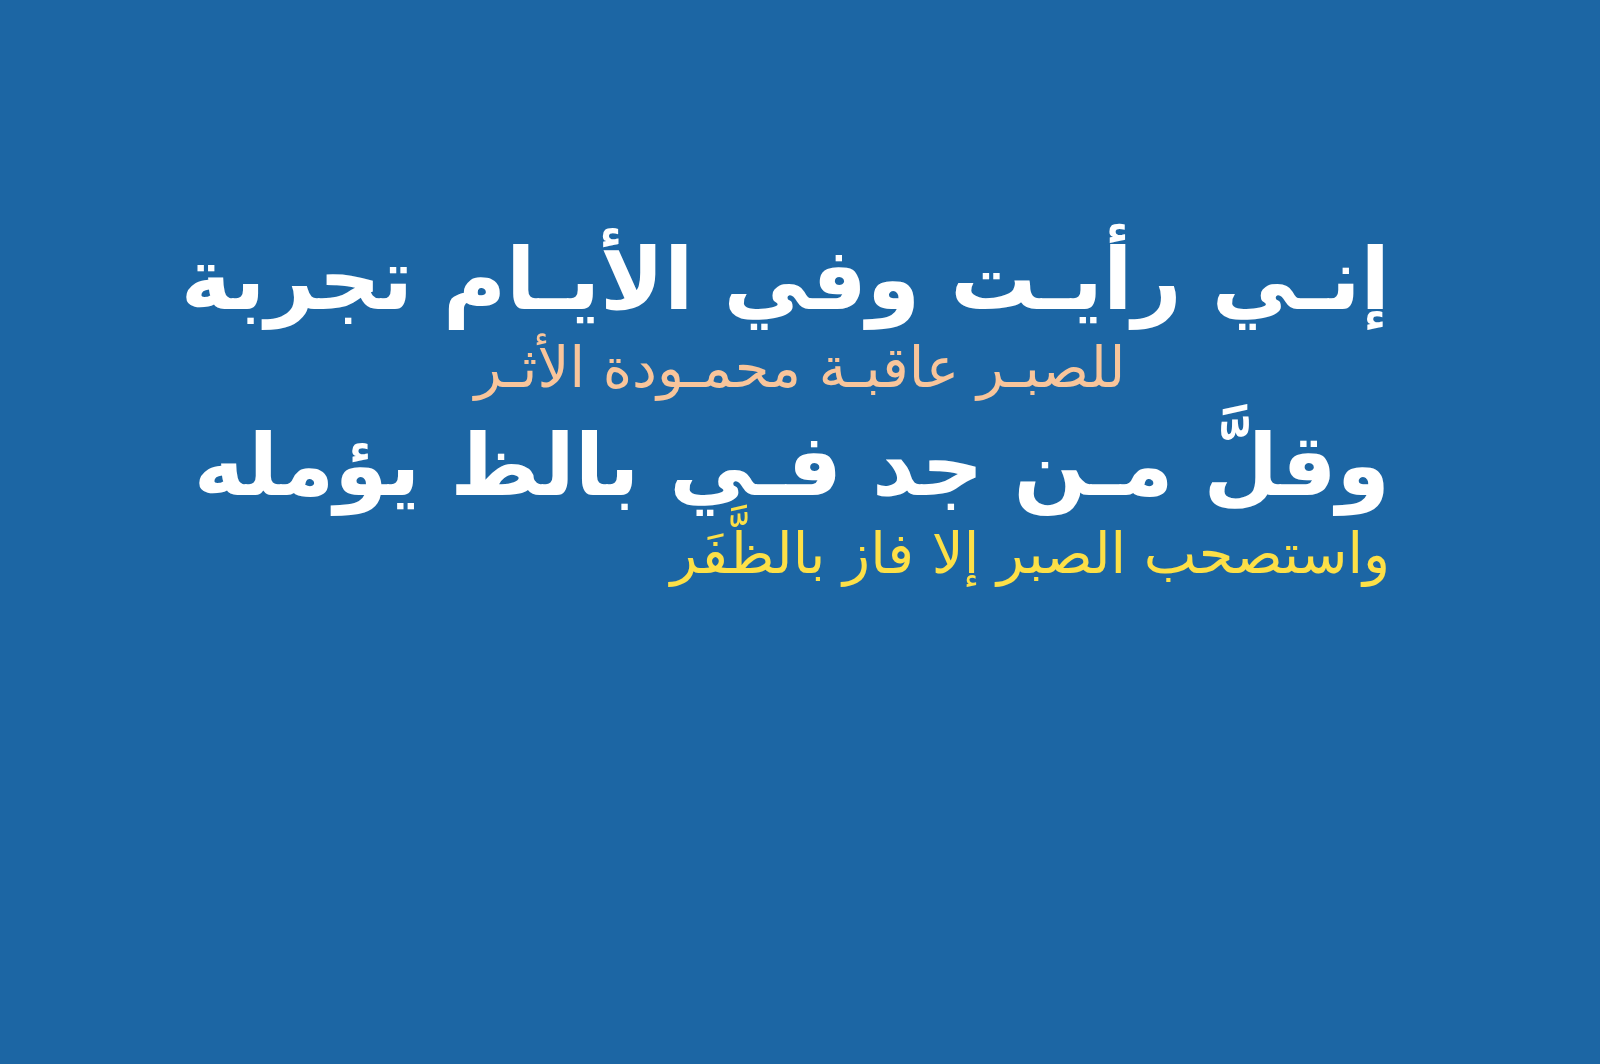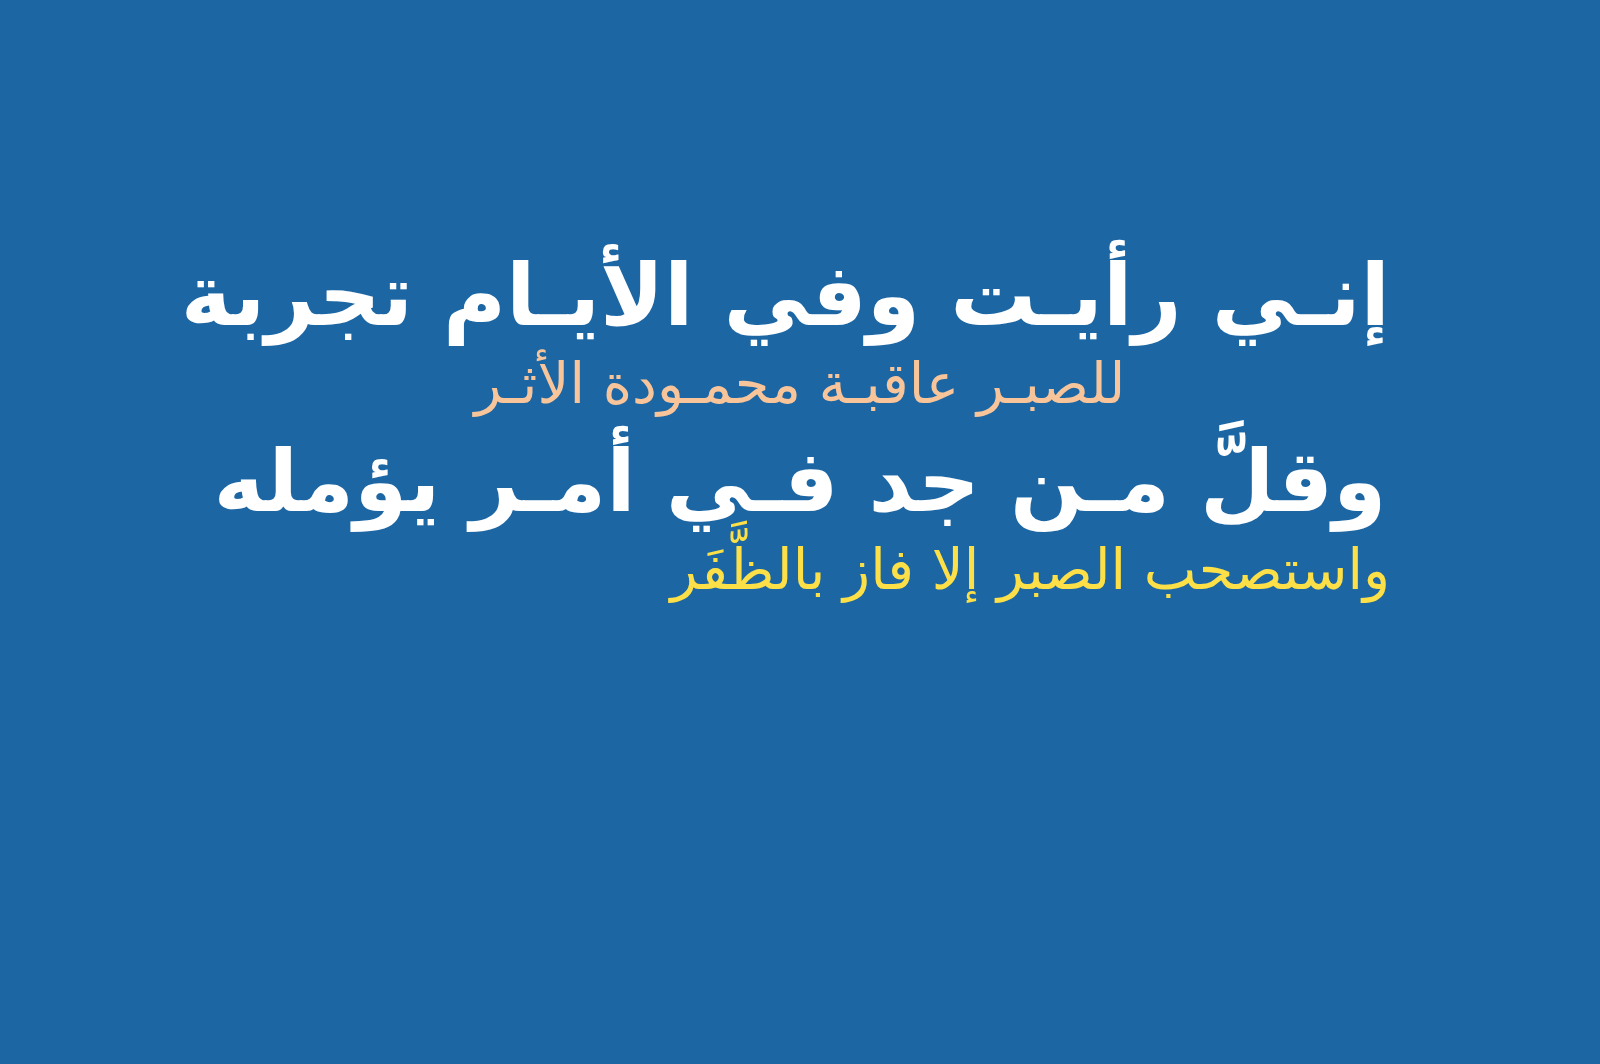--- a/index.html
+++ b/index.html
@@ -40,35 +40,35 @@
     font-weight: 700;
     font-size: 86px;
     letter-spacing: 0px;
   }
   .line-light {
     color: #f8c59b;
     font-weight: 400;
     font-size: 56px;
     letter-spacing: 0px;
   }
-  #line1 { margin-bottom: 18px; margin-top: 16px; }
+  #line1 { margin-bottom: 18px; }
   #line2 { margin-bottom: 26px; }
   #line3 { margin-bottom: 18px; }
   #line4 { margin-bottom: 0px; }
 </style>
 </head>
 <body>
 
 <div id="poster" style="background: rgb(28, 102, 164);">
 
   <div id="poem">
 
     <div id="line1" class="poem-line line-bold" style="color: rgb(255, 255, 255);">إنـي رأيـت وفي الأيـام تجربة</div>
 
     <div id="line2" class="poem-line line-light" style="color: rgb(248, 197, 155);">للصبـر عاقبـة محمـودة الأثـر</div>
 
-    <div id="line3" class="poem-line line-bold" style="color: rgb(255, 255, 255);">وقلَّ مـن جد فـي أمـر يؤمله</div>
+    <div id="line3" class="poem-line line-bold" style="color: rgb(255, 255, 255);">وقلَّ مـن جد فـي بالظ يؤمله</div>
 
     <div id="line4" class="poem-line line-light" style="color: #fde047; text-align: right;">واستصحب الصبر إلا فاز بالظَّفَر</div>
 
   </div>
 
 </div>
 
 </body></html>

